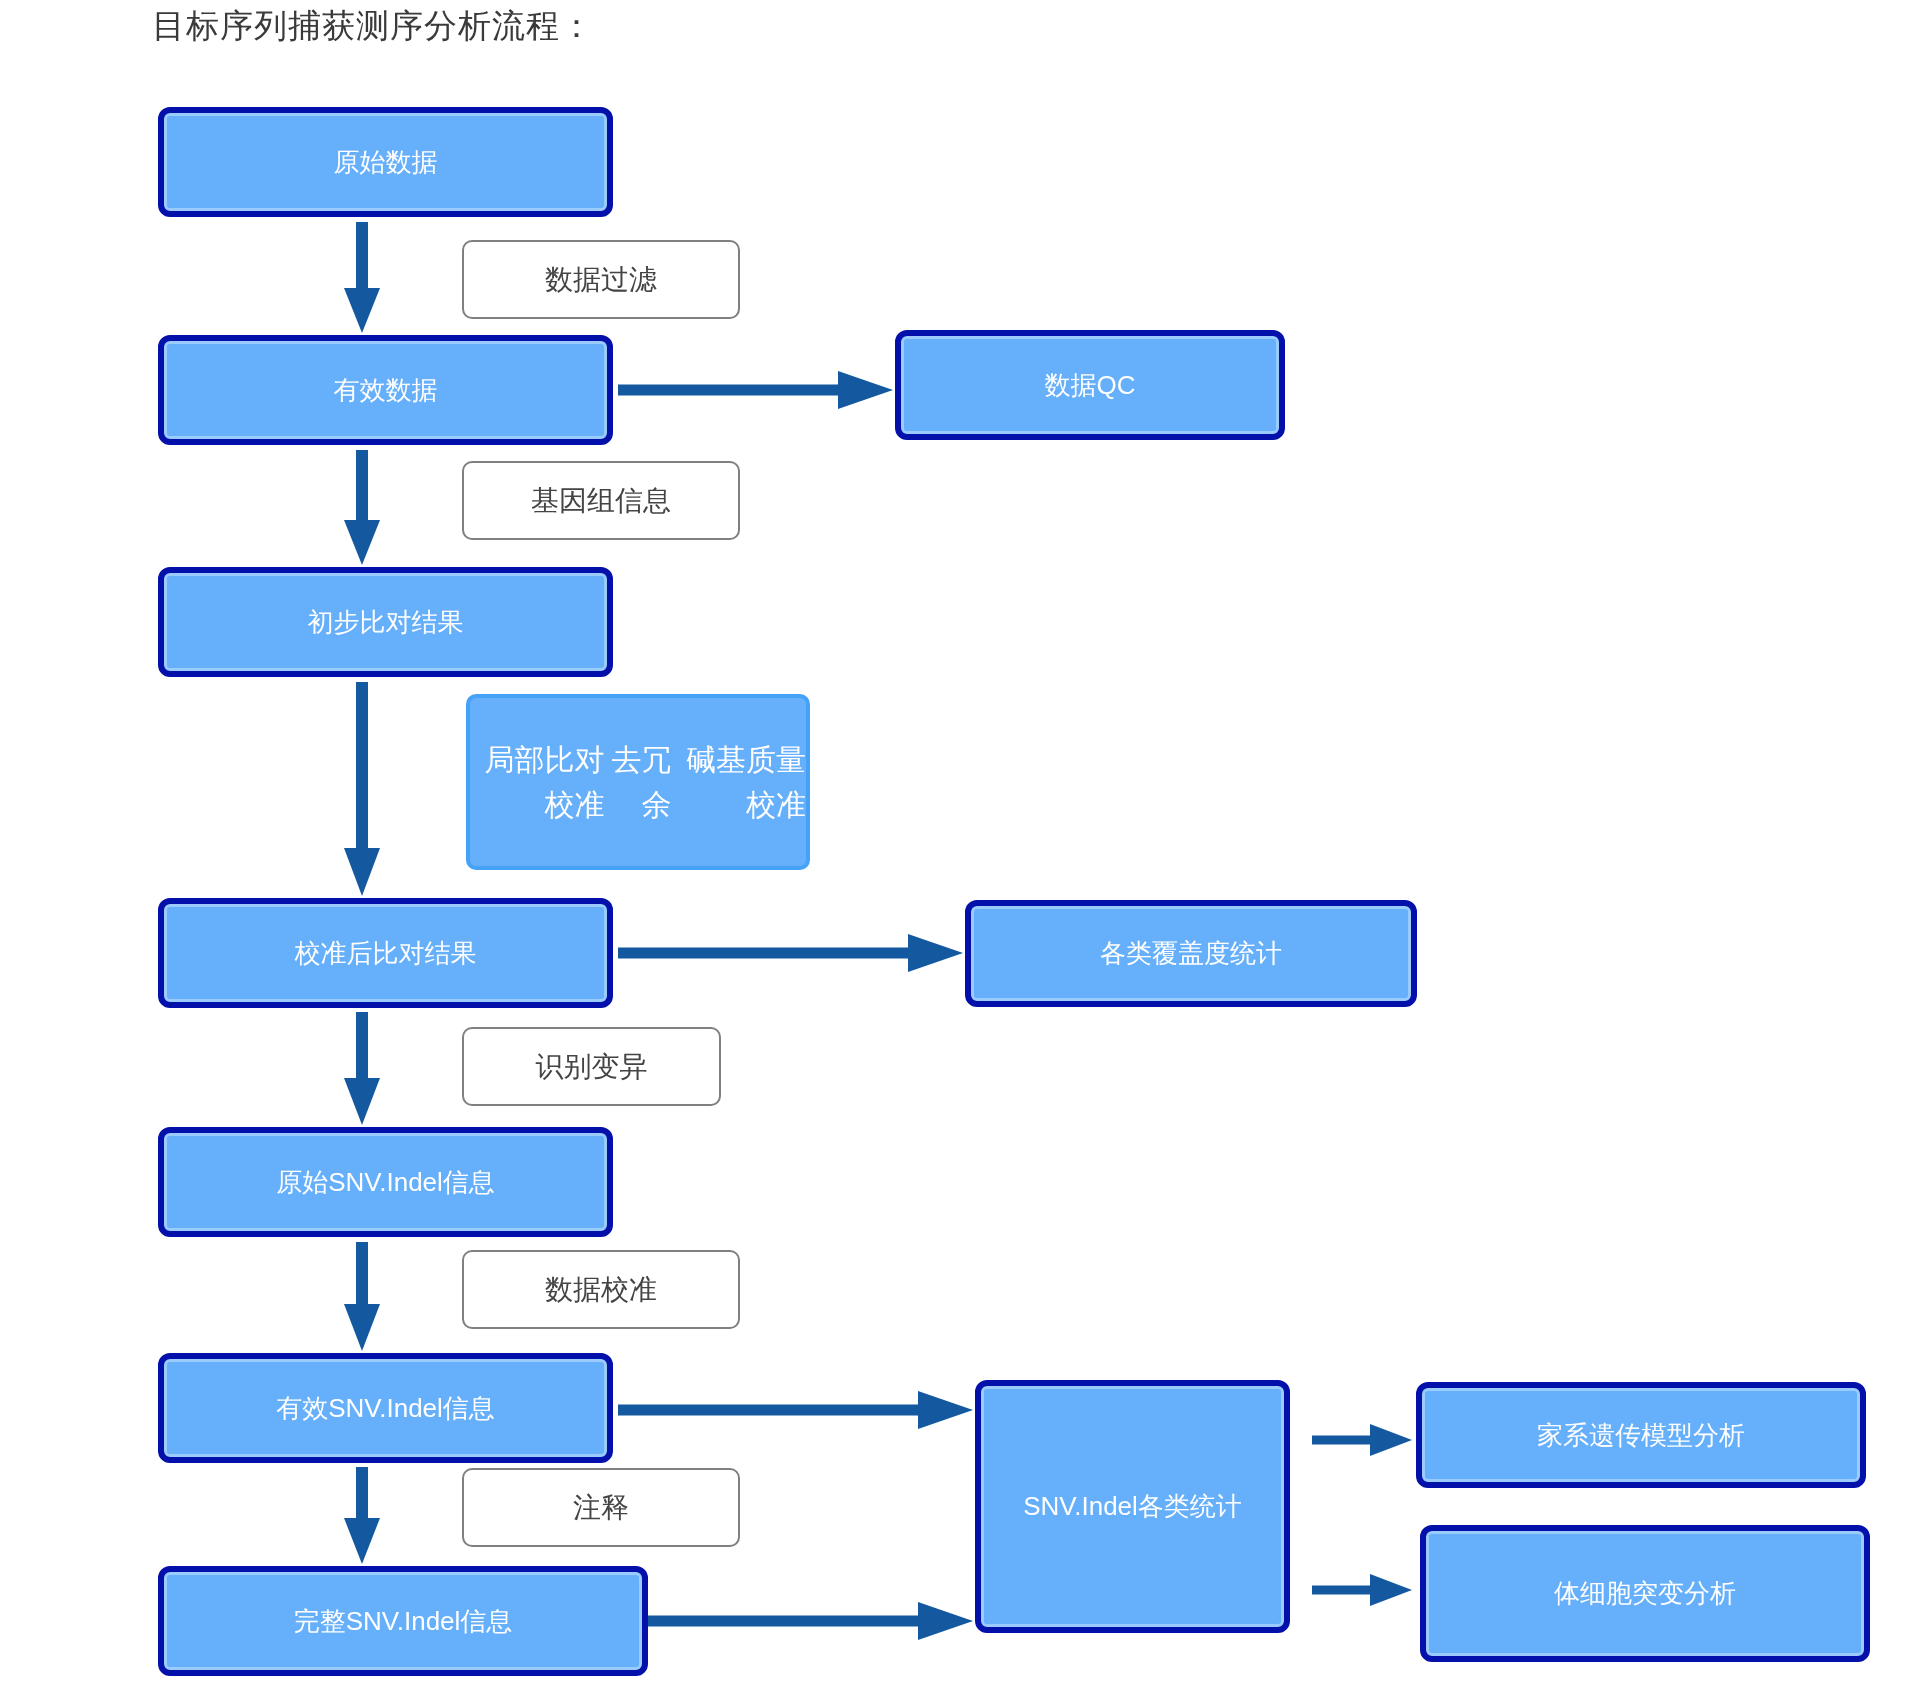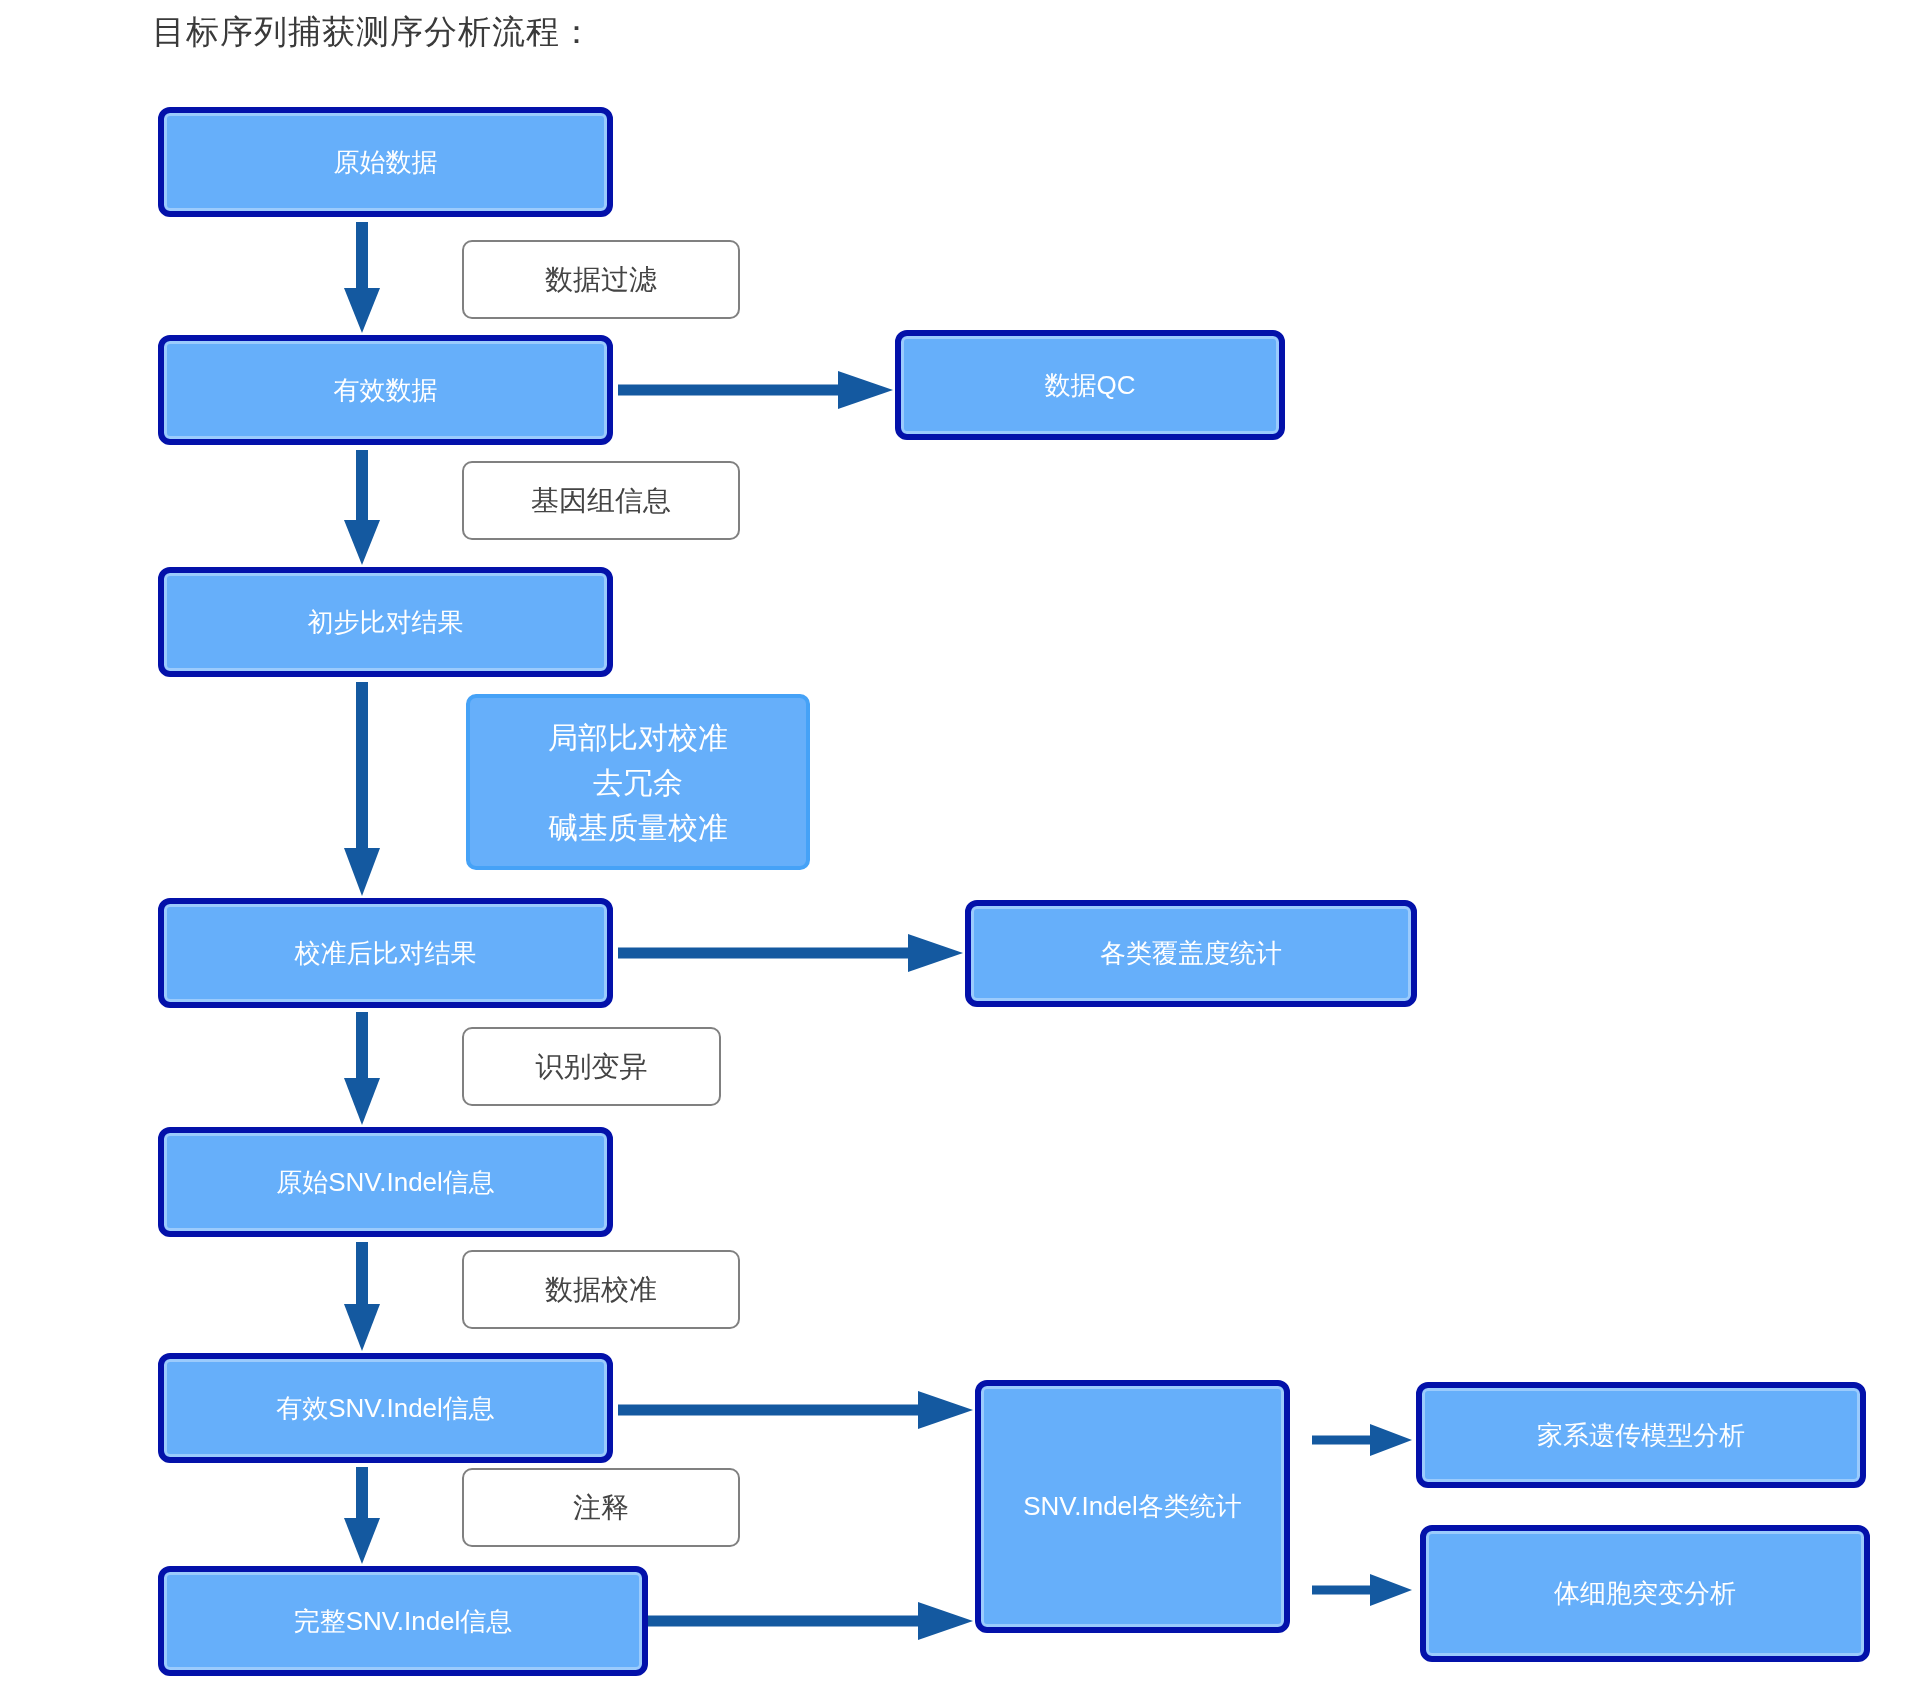--- a/index.html
+++ b/index.html
@@ -11,21 +11,21 @@
   #canvas {
     position: relative;
     width: 1920px;
     height: 1687px;
     background: #ffffff;
     overflow: hidden;
   }
   #title {
     position: absolute;
     left: 152px;
-    top: 10px;
+    top: 4px;
     font-size: 33px;
     color: #3a3a3a;
     letter-spacing: 1px;
     white-space: nowrap;
   }
   .node {
     position: absolute;
     box-sizing: border-box;
     background: #66affa;
     border: 6px solid #0311aa;
@@ -55,21 +55,21 @@
   .sub-label {
     position: absolute;
     box-sizing: border-box;
     background: #66affa;
     border: 4px solid #45a2f7;
     border-radius: 10px;
     color: #ffffff;
     font-size: 30px;
     line-height: 1.5;
     display: flex;
-    flex-direction: column;
+    flex-direction: row;
     align-items: center;
     justify-content: center;
     text-align: right;
   }
   #arrows {
     position: absolute;
     left: 0;
     top: 0;
     pointer-events: none;
   }

